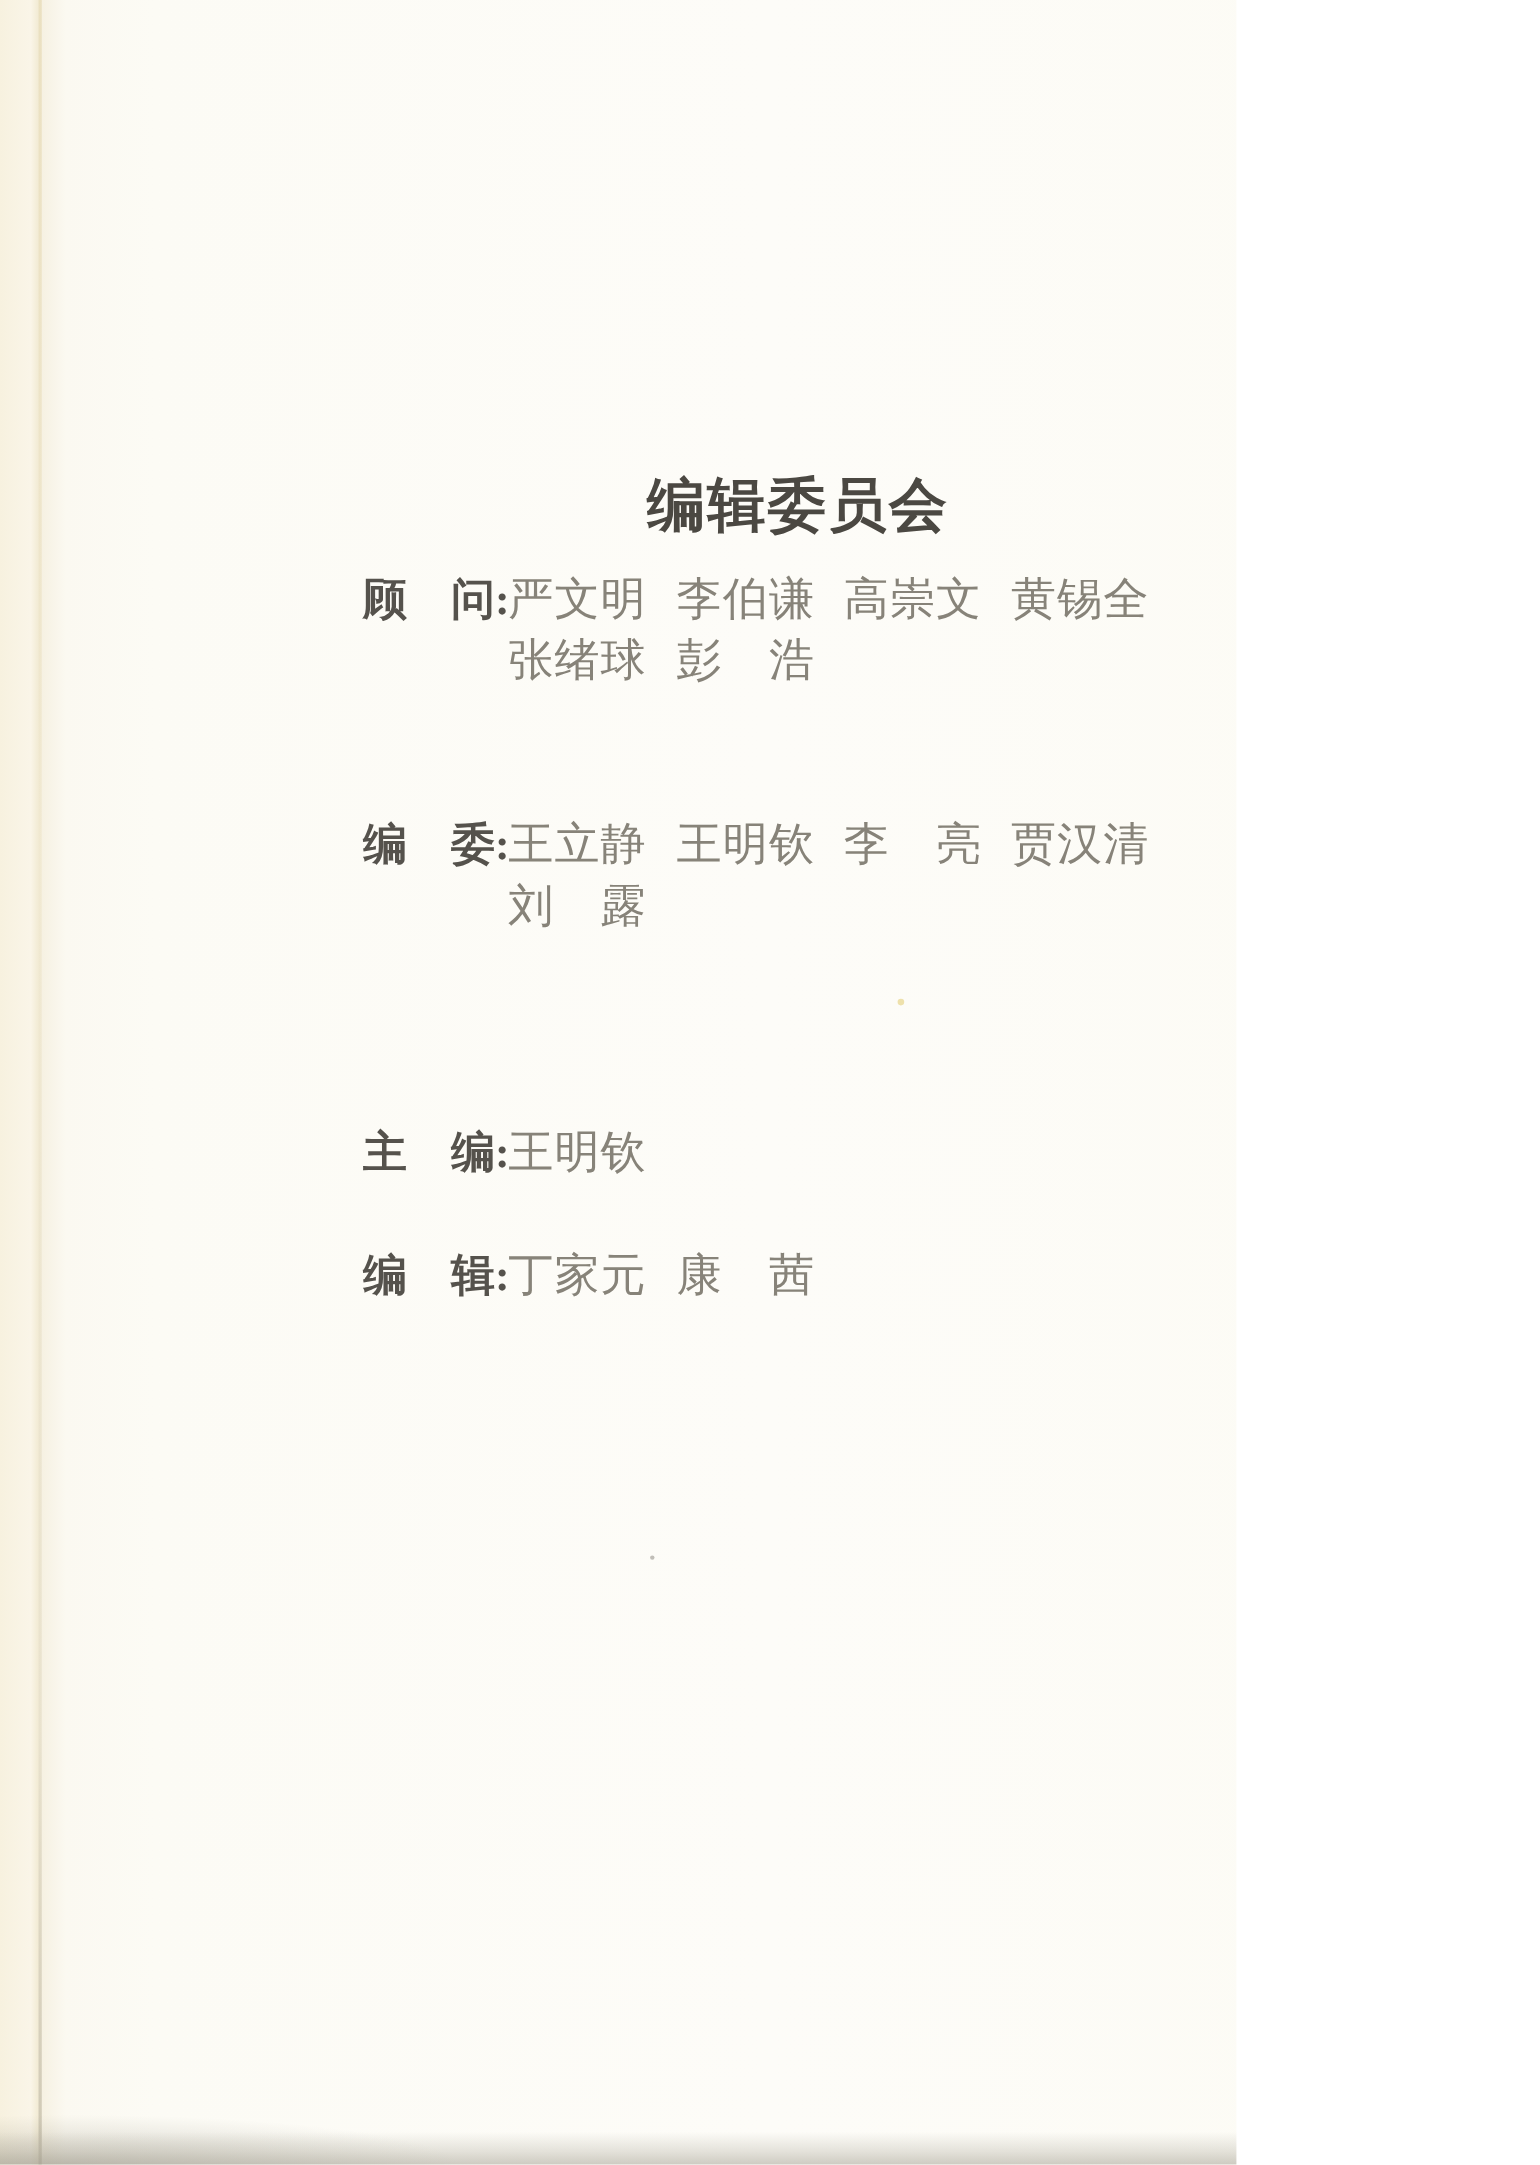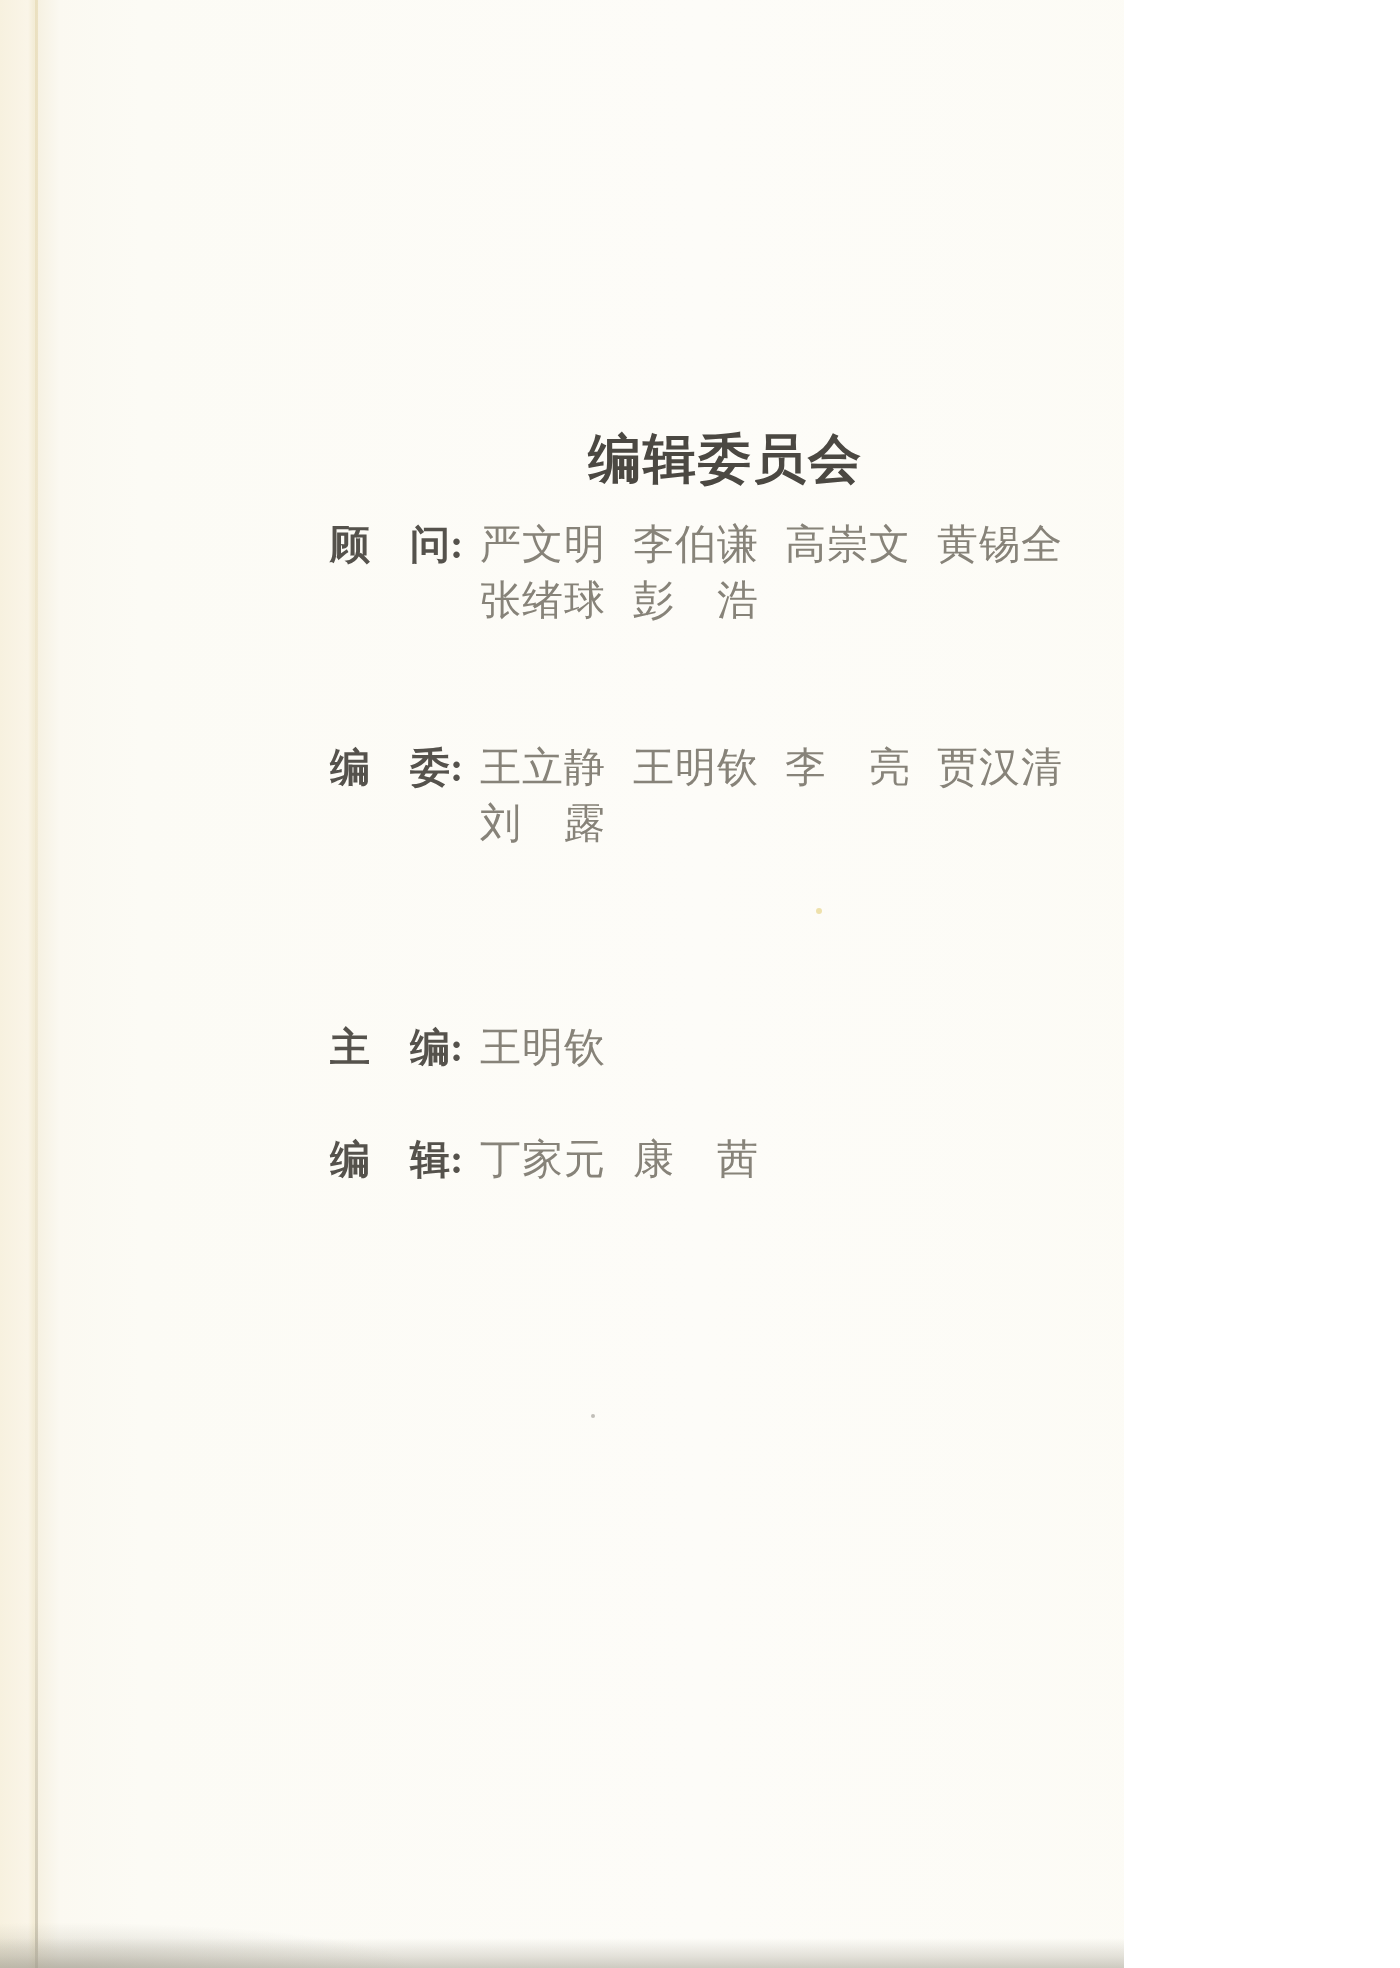--- a/index.html
+++ b/index.html
@@ -77,21 +77,20 @@
   .rows {
     position: absolute;
     left: 132px;
     top: 0;
   }
   .row {
     display: grid;
     grid-template-columns: 153px 152px 152px 155px;
     height: 56px;
     align-items: start;
-    margin-left: 18px;
   }
   .member {
     font-size: 41px;
     font-weight: 400;
     color: #878379;
     letter-spacing: 1px;
     white-space: nowrap;
   }
   
   #section-0 { top: 517px; }

